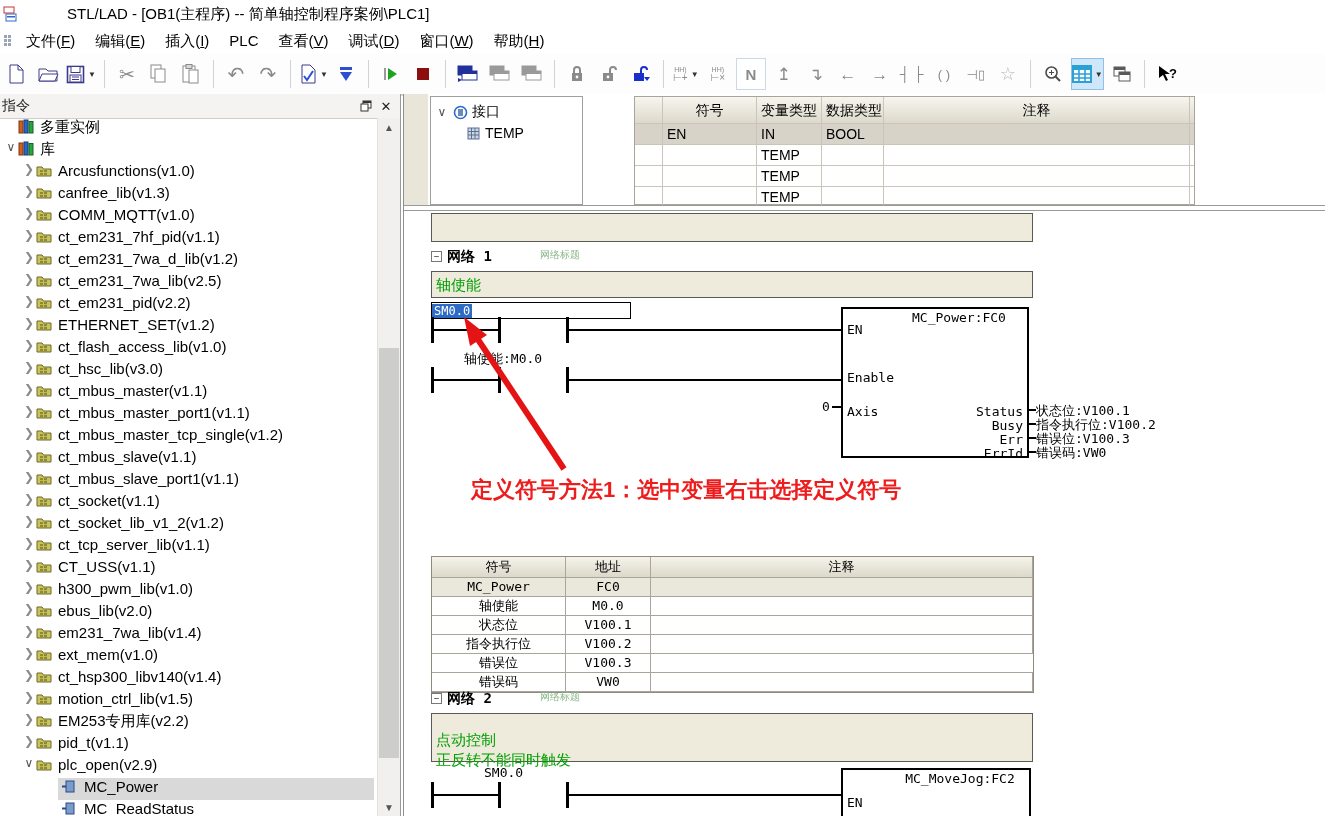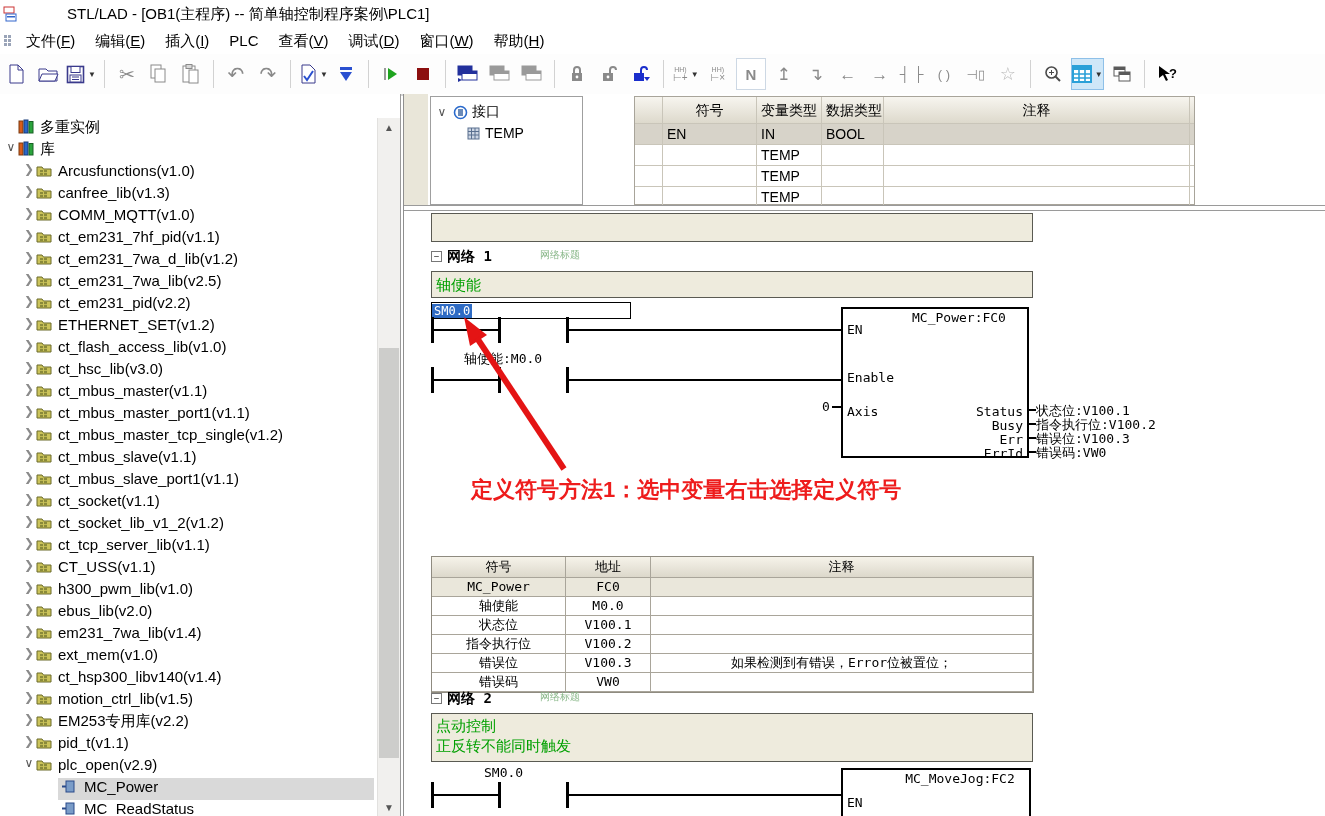--- a/index.html
+++ b/index.html
@@ -286,20 +286,31 @@
       <span class="tb-sep"></span>
       <span class="tb-btn">
         <svg width="20" height="18" viewBox="0 0 20 18">
           <polygon points="2,1 2,13 6,10 9,16 11,15 8,9 13,9" fill="#000"></polygon>
           <text x="12" y="13" font-size="13" font-weight="bold" fill="#000">?</text>
         </svg>
       </span>
     </div>
 
   <div class="sidebar">
+    <div class="side-header">
+      <span class="side-title">指令</span>
+      <span class="side-btn" style="right:26px">
+        <svg width="12" height="12" viewBox="0 0 12 12">
+            <rect x="3" y="1" width="8" height="7" fill="#fff" stroke="#333"></rect>
+            <rect x="3" y="1" width="8" height="2" fill="#333"></rect>
+            <rect x="1" y="4" width="7" height="7" fill="#fff" stroke="#333"></rect>
+          </svg>
+      </span>
+      <span class="side-btn" style="right:6px">✕</span>
+    </div>
     <div class="tree" id="tree">
         <div class="tree-row" style="padding-left: 4px;">
           <span class="chev"></span>
           <span class="ticon">
             <svg width="17" height="15" viewBox="0 0 17 15">
               <rect x="1" y="2" width="4" height="12" fill="#d85c1a" stroke="#7a3a10"></rect>
               <rect x="6" y="1" width="4" height="13" fill="#2a66c8" stroke="#173a78"></rect>
               <rect x="11" y="2.5" width="4" height="11.5" fill="#2aa43c" stroke="#186024"></rect>
             </svg>
           </span>
@@ -839,34 +850,33 @@
             <div class="st-cell" style="width: 382px; line-height: 18px;"></div>
           </div>
           <div class="st-row" style="height: 18px;">
             <div class="st-cell" style="width: 134px; line-height: 18px;">指令执行位</div>
             <div class="st-cell" style="width: 85px; line-height: 18px;">V100.2</div>
             <div class="st-cell" style="width: 382px; line-height: 18px;"></div>
           </div>
           <div class="st-row" style="height: 18px;">
             <div class="st-cell" style="width: 134px; line-height: 18px;">错误位</div>
             <div class="st-cell" style="width: 85px; line-height: 18px;">V100.3</div>
-            <div class="st-cell" style="width: 382px; line-height: 18px;">如果检测到有错误，Error位被置位；</div>
           </div>
           <div class="st-row" style="height: 18px;">
             <div class="st-cell" style="width: 134px; line-height: 18px;">错误码</div>
             <div class="st-cell" style="width: 85px; line-height: 18px;">VW0</div>
             <div class="st-cell" style="width: 382px; line-height: 18px;"></div>
           </div>
         </div>
 
       <div class="collapse-box" style="left:27px;top:482px">−</div>
       <div class="net-label" style="left:43px;top:479px">网络 2</div>
       <div class="net-title" style="left:136px;top:479px">网络标题</div>
       <div class="beigebox" style="left:27px;top:502px;width:602px;height:49px">
-        <div class="comment-green" style="padding:2px 4px">
+        <div class="comment-green" style="padding:16px 4px">
           <div>点动控制</div>
           <div>正反转不能同时触发</div>
         </div>
       </div>
 
       <div class="lad-label" style="left:80px;top:554px">SM0.0</div>
       <div class="vbar" style="left:27px;top:571px;height:26px"></div>
       <div class="hline" style="left:27px;top:583px;width:69px"></div>
       <div class="vbar" style="left:94px;top:571px;height:26px"></div>
       <div class="vbar" style="left:162px;top:571px;height:26px"></div>

